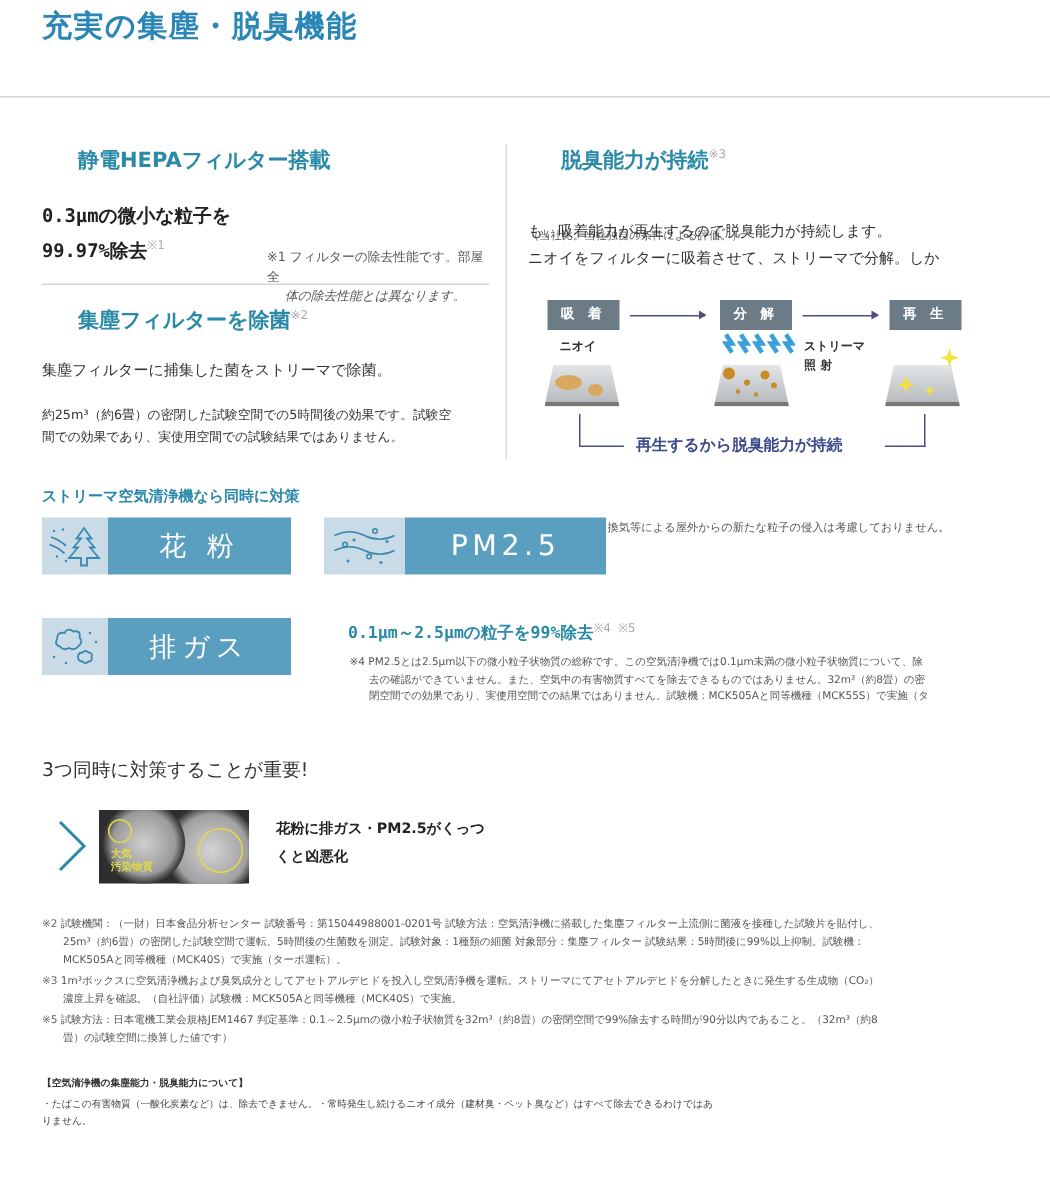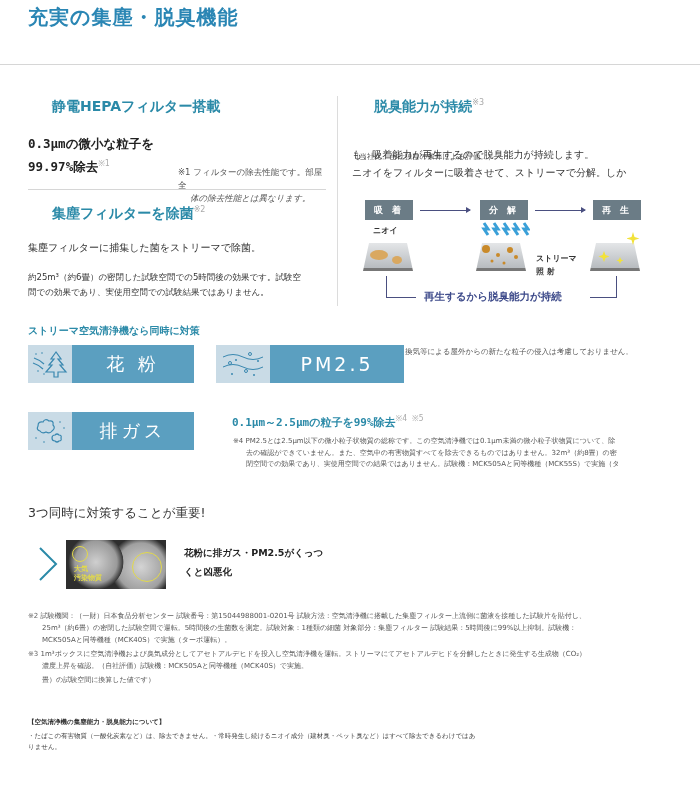--- a/index.html
+++ b/index.html
@@ -116,21 +116,21 @@
   <svg width="50" height="16" viewBox="0 0 50 16">
     <g stroke="#3aa0d8" stroke-width="3" fill="none">
       <path d="M4 1 l4 6 -4 0 4 6"></path>
         <path d="M14 1 l4 6 -4 0 4 6"></path>
         <path d="M24 1 l4 6 -4 0 4 6"></path>
         <path d="M34 1 l4 6 -4 0 4 6"></path>
         <path d="M44 1 l4 6 -4 0 4 6"></path>
     </g>
   </svg>
 </div>
-<div class="abs step-note" style="left:536px;top:224px;font-size:8px;margin-top:28px;">
+<div class="abs step-note" style="left:536px;top:224px;font-size:8px;">
   <div>ストリーマ</div>
   <div>照 射</div>
 </div>
 <div class="abs plate" style="left:476px;top:243px;">
   <svg width="50" height="28" viewBox="0 0 50 28">
     <g fill="#c98a2a">
         <circle cx="10" cy="6" r="4"></circle>
         <circle cx="22" cy="12" r="2"></circle>
         <circle cx="34" cy="7" r="3"></circle>
         <circle cx="40" cy="14" r="2"></circle>
@@ -252,20 +252,21 @@
 <div class="abs fn" style="left:28px;top:610px;width:665px;">
   <div><span class="mark">※2</span> <span>試験機関：（一財）日本食品分析センター 試験番号：第15044988001-0201号 試験方法：空気清浄機に搭載した集塵フィルター上流側に菌液を接種した試験片を貼付し、</span></div>
   <div style="padding-left:14px;">25m³（約6畳）の密閉した試験空間で運転。5時間後の生菌数を測定。試験対象：1種類の細菌 対象部分：集塵フィルター 試験結果：5時間後に99%以上抑制。試験機：</div>
   <div style="padding-left:14px;">MCK505Aと同等機種（MCK40S）で実施（ターボ運転）。</div>
 </div>
 <div class="abs fn" style="left:28px;top:648px;width:665px;">
   <div><span class="mark">※3</span> <span>1m³ボックスに空気清浄機および臭気成分としてアセトアルデヒドを投入し空気清浄機を運転。ストリーマにてアセトアルデヒドを分解したときに発生する生成物（CO₂）</span></div>
   <div style="padding-left:14px;">濃度上昇を確認。（自社評価）試験機：MCK505Aと同等機種（MCK40S）で実施。</div>
 </div>
 <div class="abs fn" style="left:28px;top:674px;width:665px;">
+  <div><span class="mark">※5</span> <span>試験方法：日本電機工業会規格JEM1467 判定基準：0.1～2.5µmの微小粒子状物質を32m³（約8畳）の密閉空間で99%除去する時間が90分以内であること。（32m³（約8</span></div>
   <div style="padding-left:14px;">畳）の試験空間に換算した値です）</div>
 </div>
 
 <div class="abs" style="left:28px;top:718px;font-size:6.5px;font-weight:bold;color:#333;">【空気清浄機の集塵能力・脱臭能力について】</div>
 <div class="abs" style="left:28px;top:731px;width:470px;font-size:6.5px;color:#444;line-height:11px;">
   <div>・たばこの有害物質（一酸化炭素など）は、除去できません。・常時発生し続けるニオイ成分（建材臭・ペット臭など）はすべて除去できるわけではあ</div>
   <div>りません。</div>
 </div>
 
 </body></html>

